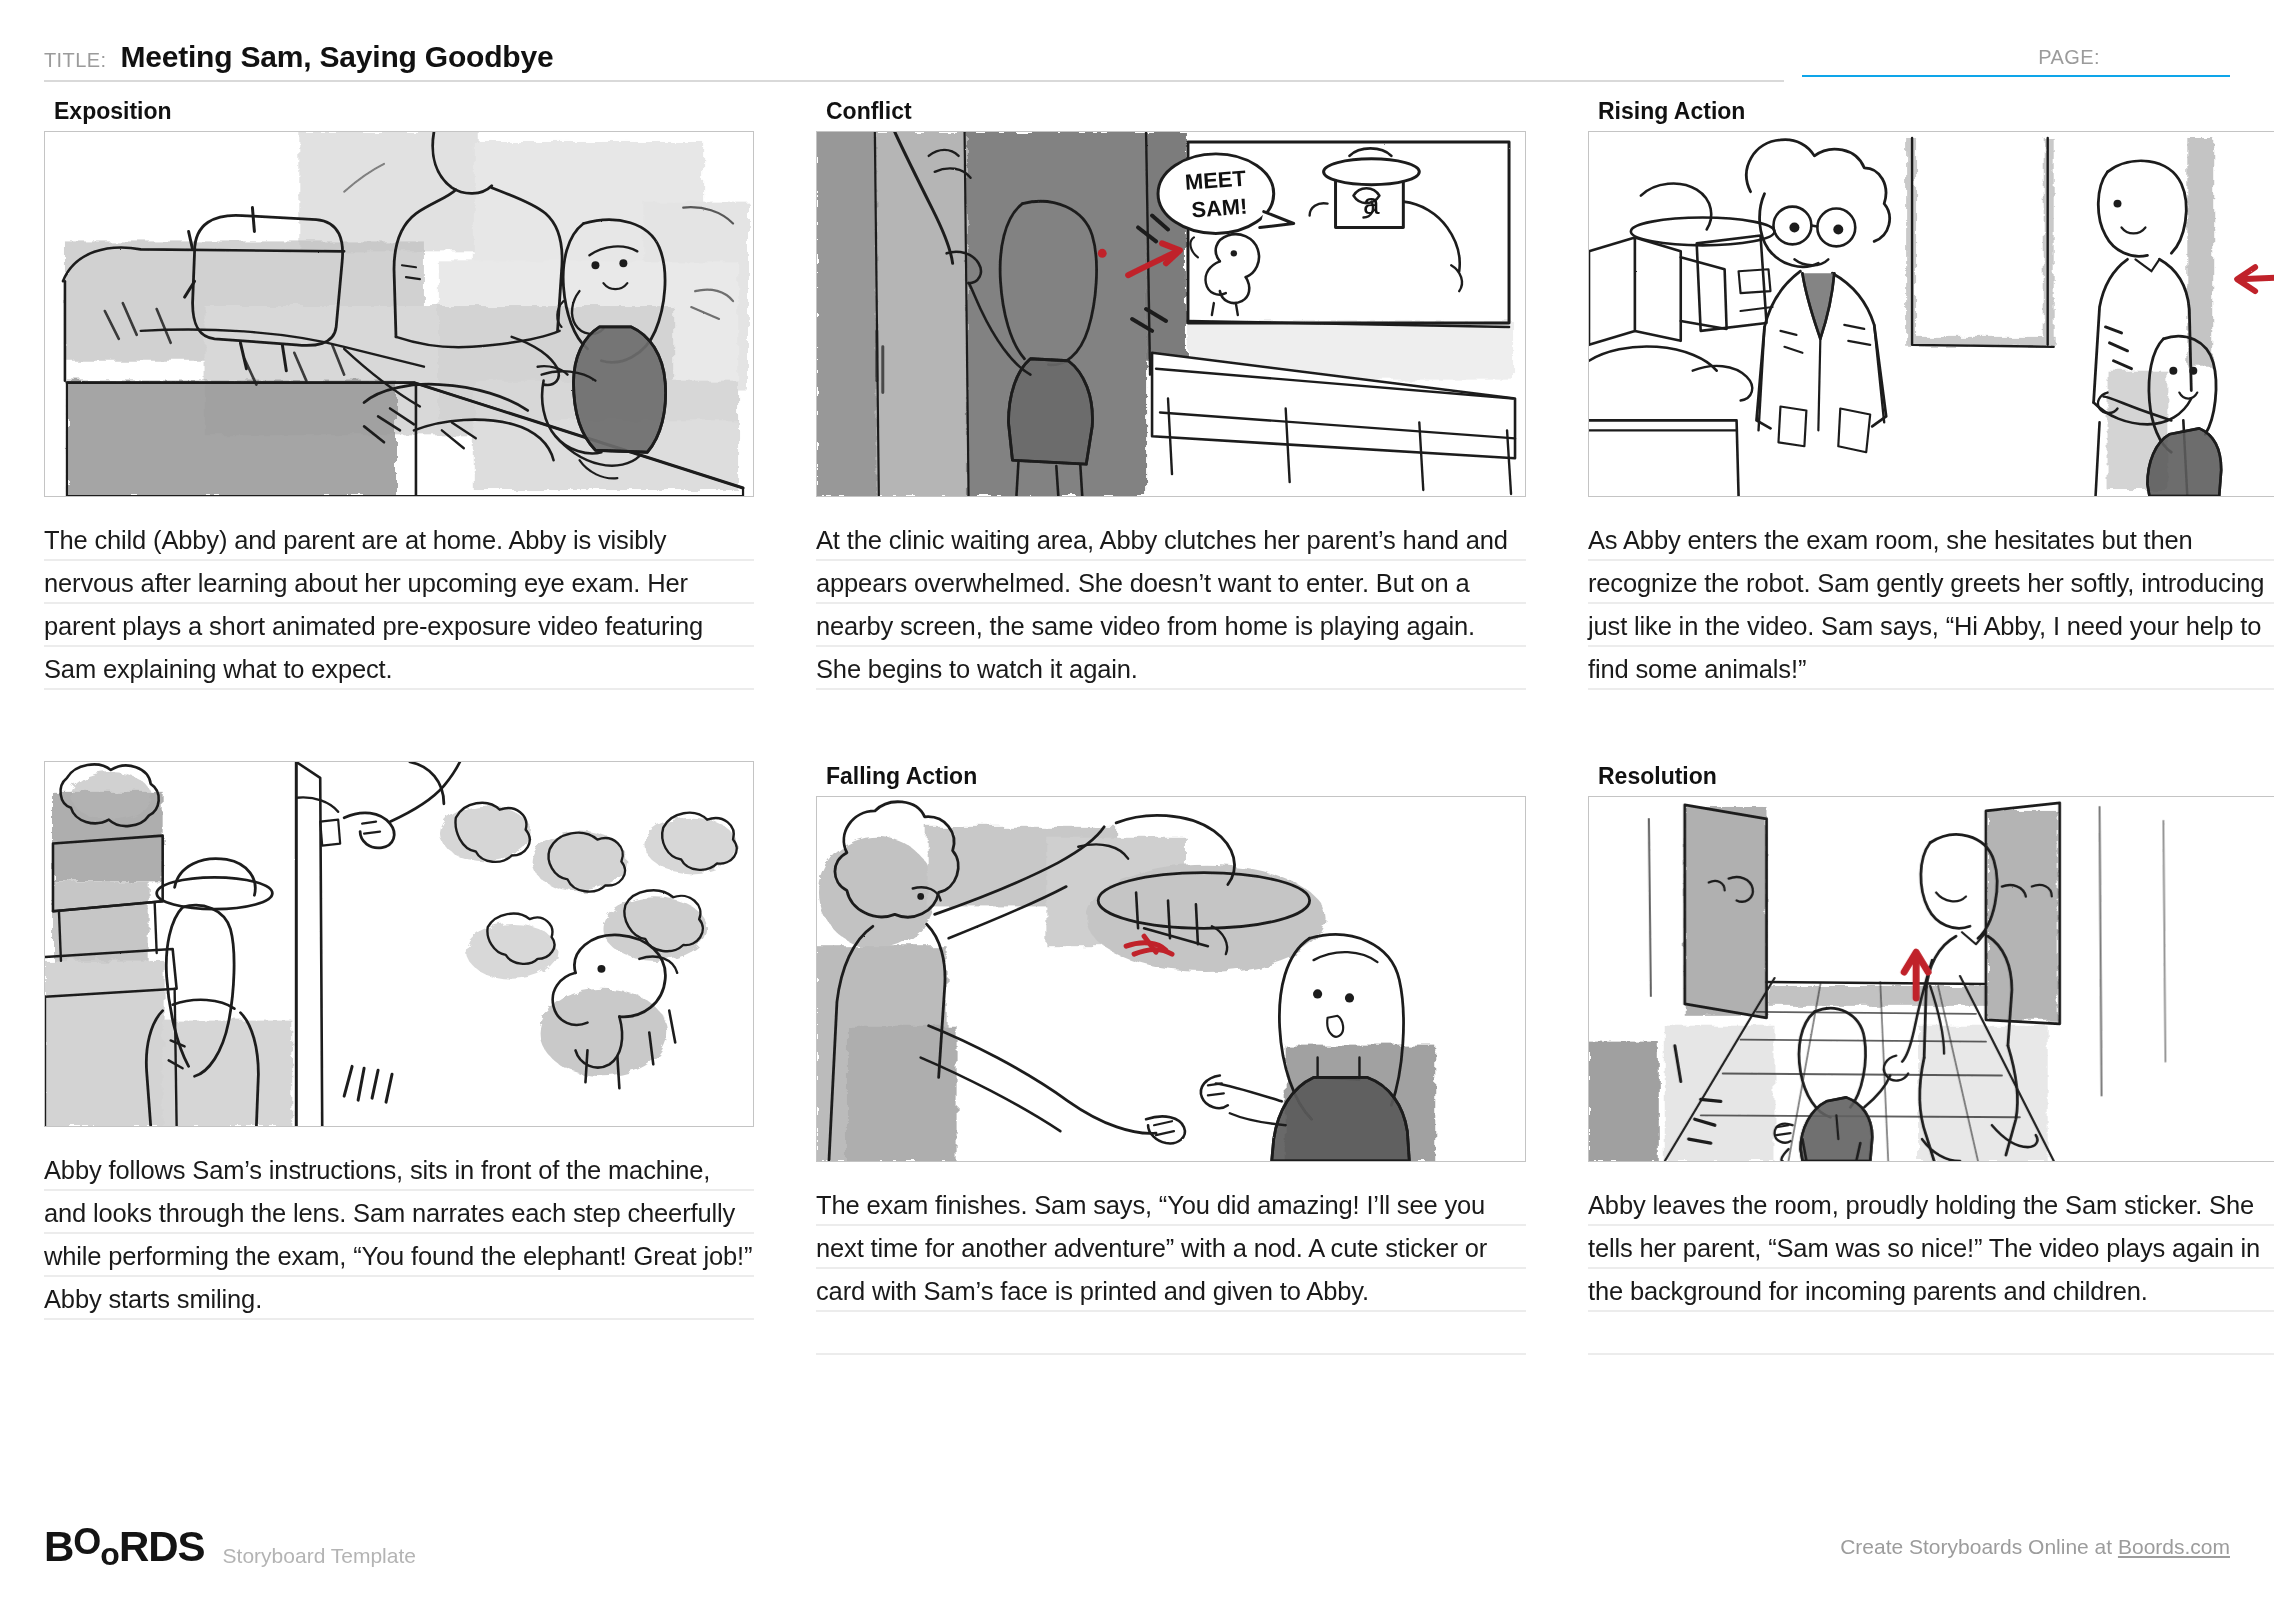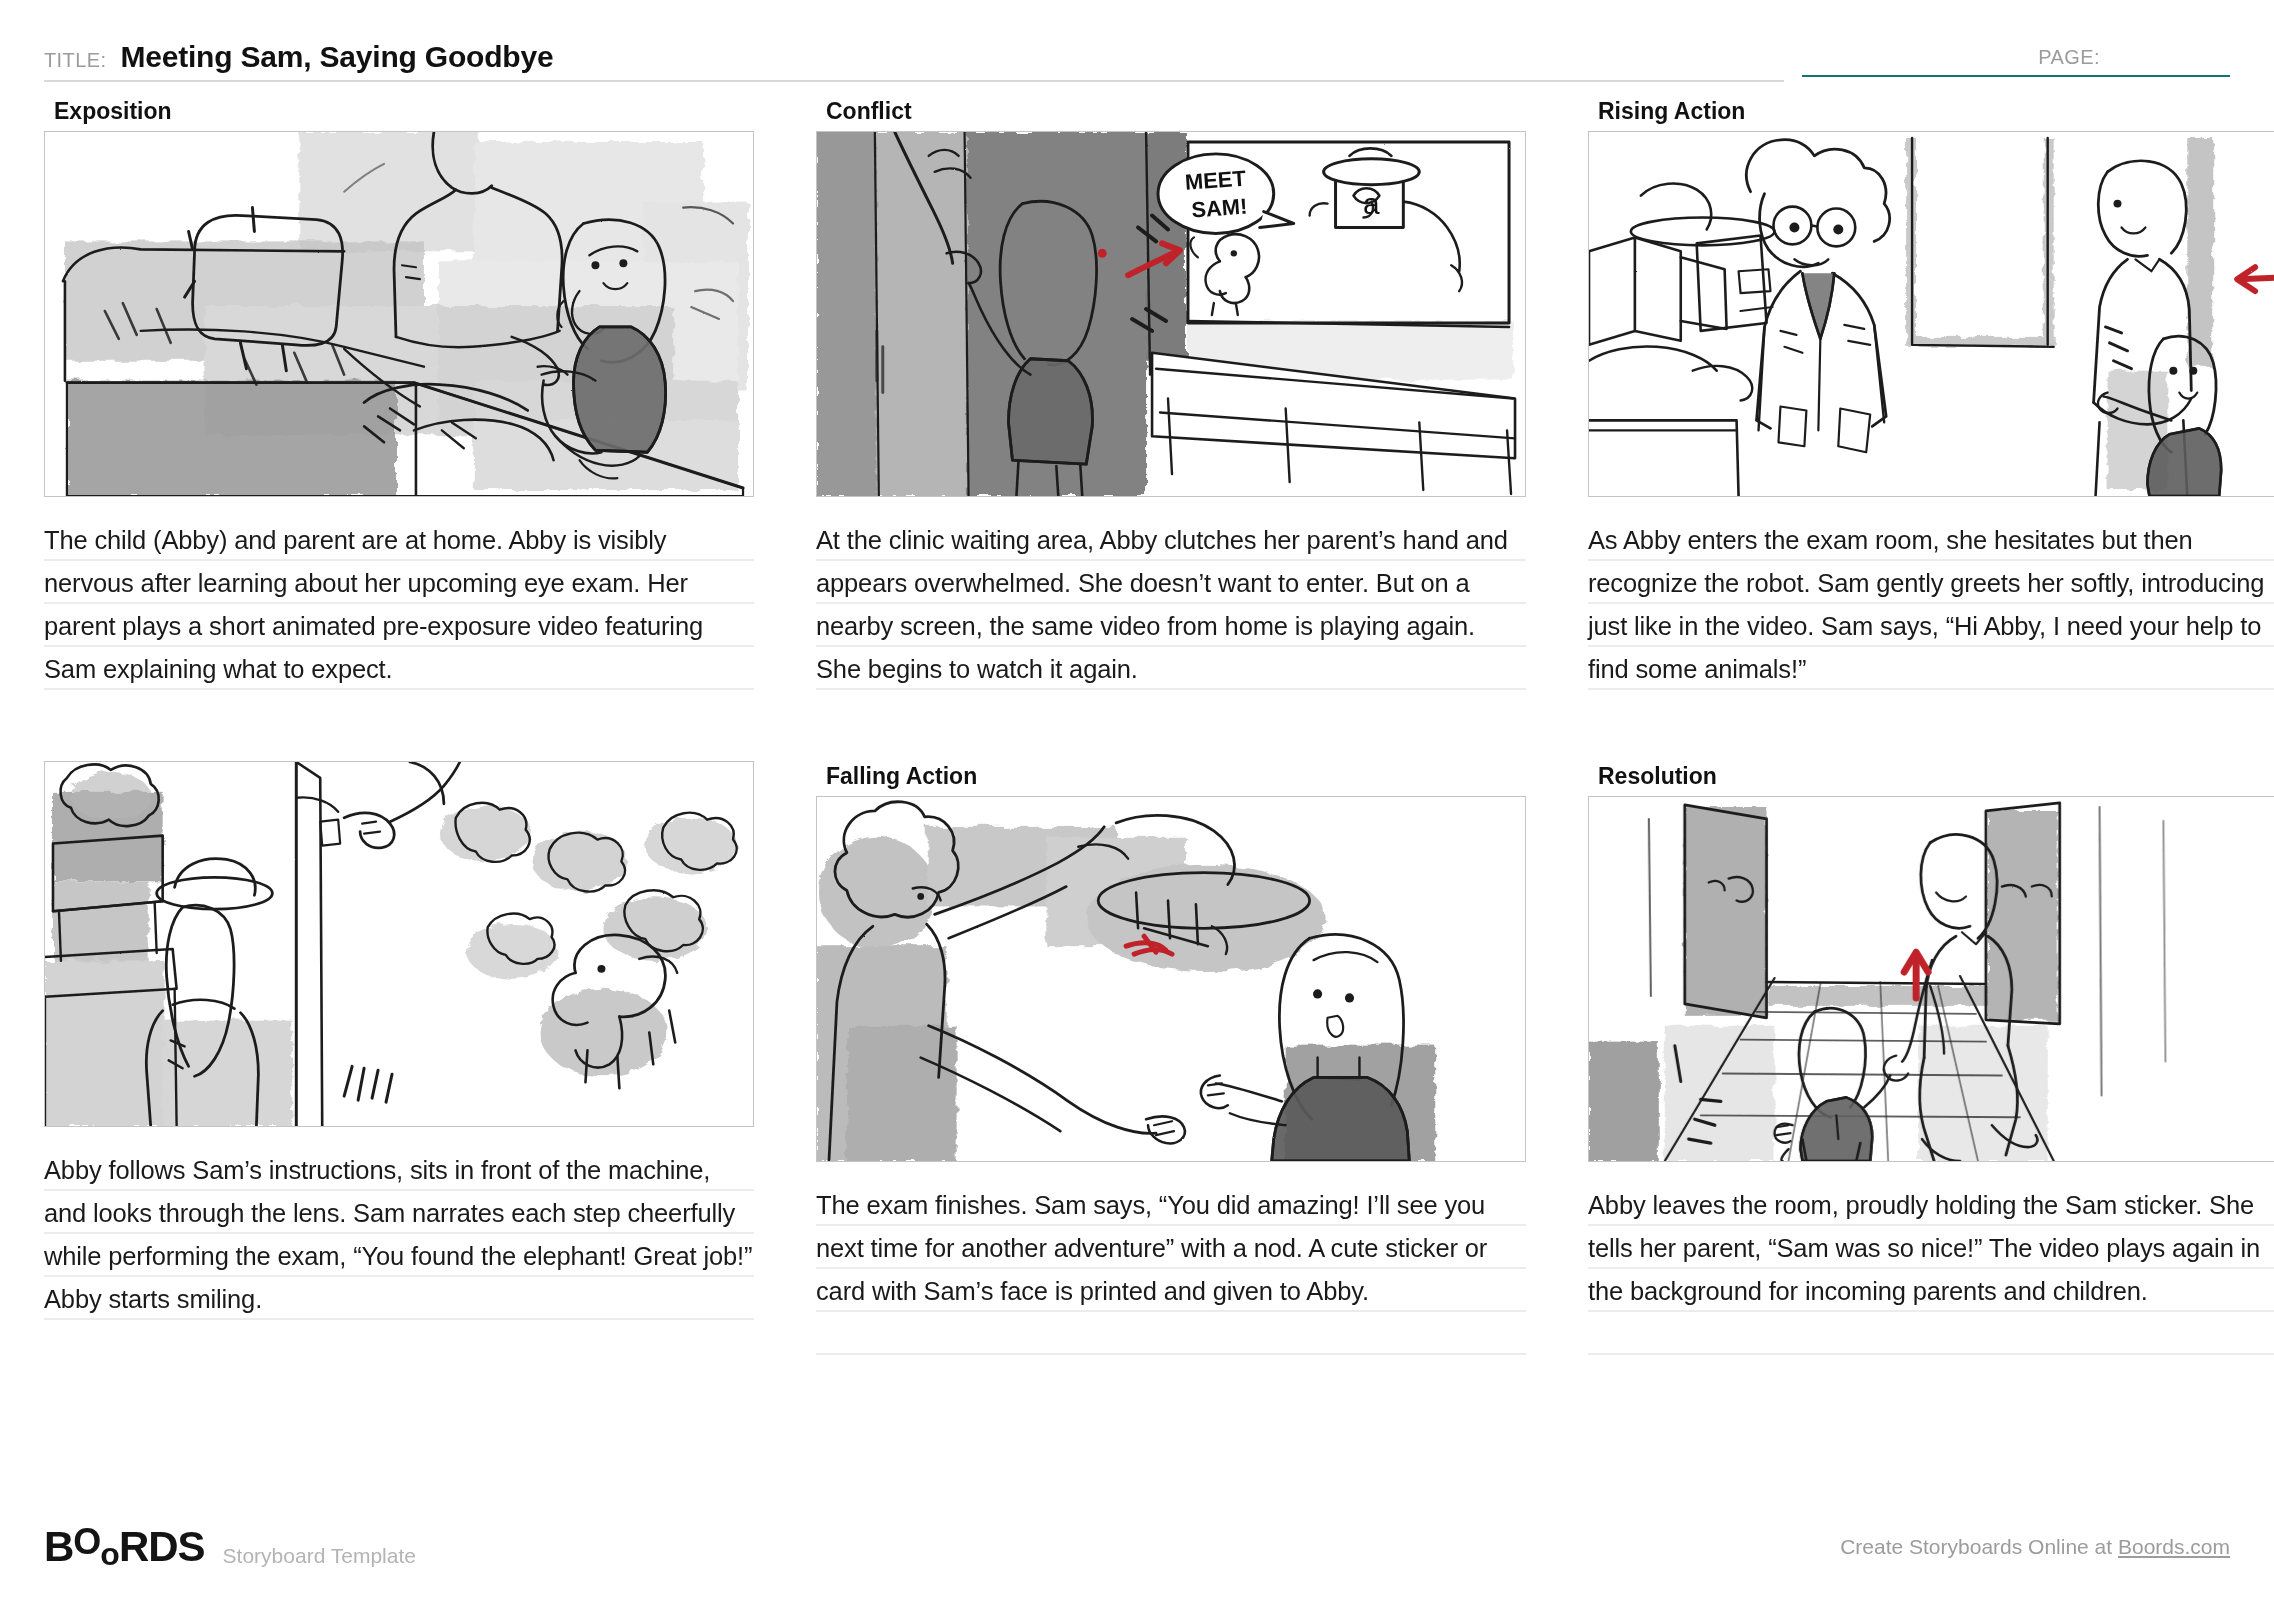--- a/index.html
+++ b/index.html
@@ -46,21 +46,21 @@
     color: #111;
     font-family: "Liberation Sans", sans-serif;
     letter-spacing: -0.2px;
     white-space: nowrap;
   }
   .page-group {
     flex: 1;
     display: flex;
     align-items: baseline;
     justify-content: flex-end;
-    border-bottom: 2px solid #0f766e;
+    border-bottom: 2px solid #0ea5e9;
     padding-bottom: 6px;
     margin-left: 18px;
   }
   .page-label {
     font-size: 20px;
     color: #9b9b9b;
     letter-spacing: 0.4px;
     white-space: nowrap;
   }
   .page-value {

